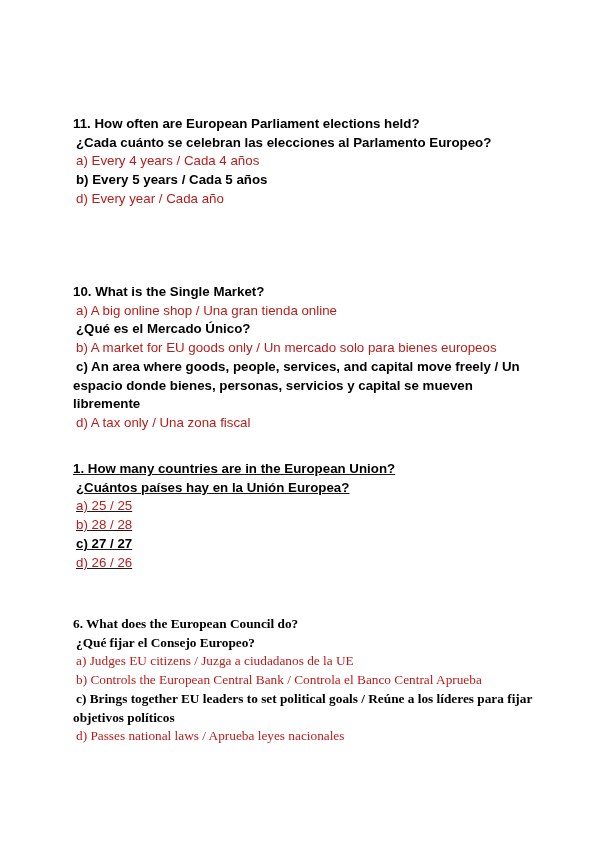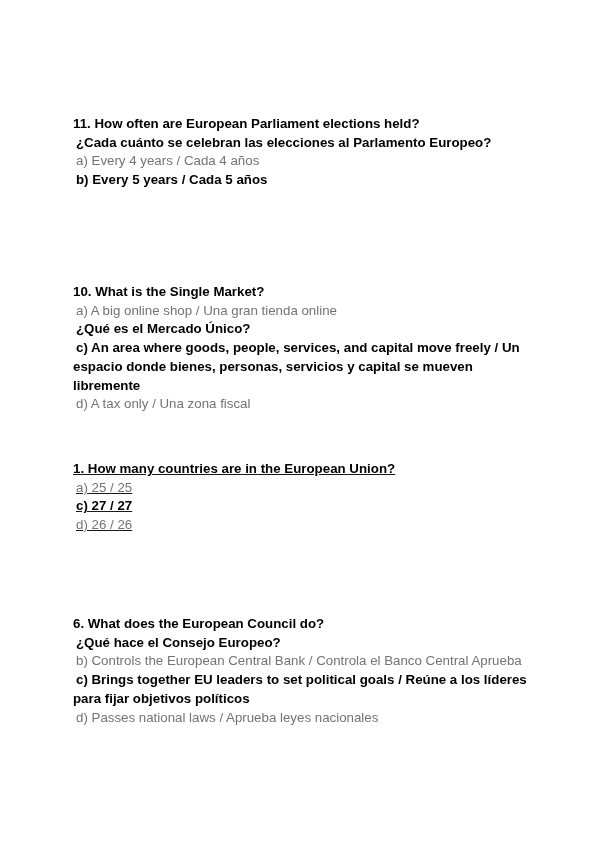--- a/index.html
+++ b/index.html
@@ -2,51 +2,56 @@
 <html><head>
 <meta charset="utf-8">
 <style>
   html, body { margin: 0; padding: 0; background: #ffffff; }
   body { width: 600px; height: 848px; position: relative; overflow: hidden;
          font-family: "Liberation Sans", sans-serif; color: #1a1a1a; }
   .page { position: absolute; left: 0; top: 0; width: 600px; height: 848px; background: #fff; }
   .q { position: absolute; left: 73px; width: 460px; }
   .line { font-size: 13.3px; line-height: 18.7px; white-space: pre-wrap; margin: 0; }
   .b { font-weight: bold; color: #000; }
-  .n { color: #737373; }
+  .n { color: #b91c1c; }
   .indent { padding-left: 3px; }
 </style>
 </head>
 <body>
 
 <div class="page">
 
   <div class="q" style="top:115px;">
     <p class="line b">11. How often are European Parliament elections held?</p>
     <p class="line b indent">¿Cada cuánto se celebran las elecciones al Parlamento Europeo?</p>
     <p class="line n indent">a) Every 4 years / Cada 4 años</p>
     <p class="line b indent">b) Every 5 years / Cada 5 años</p>
+    <p class="line n indent">d) Every year / Cada año</p>
   </div>
 
   <div class="q" style="top:283px;">
     <p class="line b">10. What is the Single Market?</p>
     <p class="line n indent">a) A big online shop / Una gran tienda online</p>
     <p class="line b indent">¿Qué es el Mercado Único?</p>
+    <p class="line n indent">b) A market for EU goods only / Un mercado solo para bienes europeos</p>
     <p class="line b" style="text-indent:3px;">c) An area where goods, people, services, and capital move freely / Un espacio donde bienes, personas, servicios y capital se mueven libremente</p>
     <p class="line n indent">d) A tax only / Una zona fiscal</p>
   </div>
 
   <div class="q" style="top:460px;text-decoration:underline;">
     <p class="line b">1. How many countries are in the European Union?</p>
+    <p class="line b indent">¿Cuántos países hay en la Unión Europea?</p>
     <p class="line n indent">a) 25 / 25</p>
+    <p class="line n indent">b) 28 / 28</p>
     <p class="line b indent">c) 27 / 27</p>
     <p class="line n indent">d) 26 / 26</p>
   </div>
 
-  <div class="q" style="top:615px;">
+  <div class="q" style="top:615px;font-family:Liberation Serif, serif;">
     <p class="line b">6. What does the European Council do?</p>
-    <p class="line b indent">¿Qué hace el Consejo Europeo?</p>
+    <p class="line b indent">¿Qué fijar el Consejo Europeo?</p>
+    <p class="line n indent">a) Judges EU citizens / Juzga a ciudadanos de la UE</p>
     <p class="line n" style="text-indent:3px;">b) Controls the European Central Bank / Controla el Banco Central Aprueba</p>
     <p class="line b" style="text-indent:3px;">c) Brings together EU leaders to set political goals / Reúne a los líderes para fijar objetivos políticos</p>
     <p class="line n indent">d) Passes national laws / Aprueba leyes nacionales</p>
   </div>
 
 </div>
 
 </body></html>

